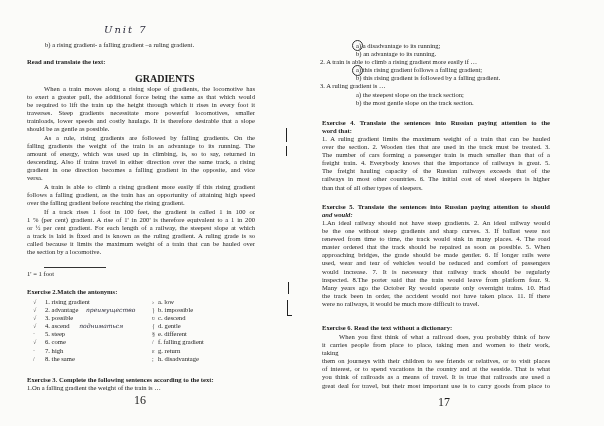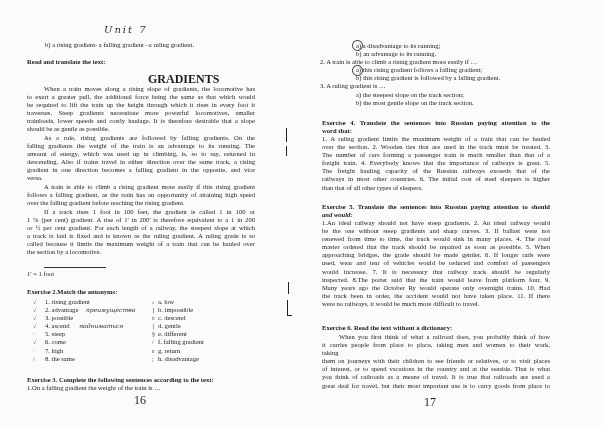--- a/index.html
+++ b/index.html
@@ -32,21 +32,21 @@
 <body>
 
 <div class="page page-left">
 
   <div class="abs hand" style="left:104px; top:24px; font-size:10px; letter-spacing:2px;">Unit 7</div>
 
   <div class="abs t" style="left:45px; top:41px;">b)  a rising gradient- a falling gradient –a ruling gradient.</div>
 
   <div class="abs t b" style="left:27px; top:58px;">Read and translate the text:</div>
 
-  <div class="abs t b" style="left:135px; top:75px; font-size:12px;margin-left:13px;">GRADIENTS</div>
+  <div class="abs t b" style="left:135px; top:75px; font-size:10px;">GRADIENTS</div>
 
   <div class="para" style="left:27px; top:85px; width:228px;">
     <span class="ln" style="padding-left:17px">When a train moves along a rising slope of gradients, the locomotive has</span>
     <span class="ln">to exert a greater pull, the additional force being the same as that which would</span>
     <span class="ln">be required to lift the train up the height through which it rises in every foot it</span>
     <span class="ln">traverses. Steep gradients necessitate more powerful locomotives, smaller</span>
     <span class="ln">trainloads, lower speeds and costly haulage. It is therefore desirable that a slope</span>
     <span class="ln last">should be as gentle as possible.</span>
   </div>
 
@@ -198,14 +198,14 @@
   <div class="para" style="left:22px; top:333px; width:228px;">
     <span class="ln" style="padding-left:17px">When you first think of what a railroad does, you probably think of how</span>
     <span class="ln">it carries people from place to place, taking men and women to their work,</span>
     <span class="ln last">taking</span>
     <span class="ln">them on journeys with their children to see friends or relatives, or to visit places</span>
     <span class="ln">of interest, or to spend vacations in the country and at the seaside. That is what</span>
     <span class="ln">you think of railroads as a means of travel. It is true that railroads are used a</span>
     <span class="ln">great deal for travel, but their most important use is to carry goods from place to</span>
   </div>
 
-  <div class="abs page-num" style="left:124px; top:395px;">17</div>
+  <div class="abs page-num" style="left:138px; top:395px;">17</div>
 </div>
 
 </body></html>

